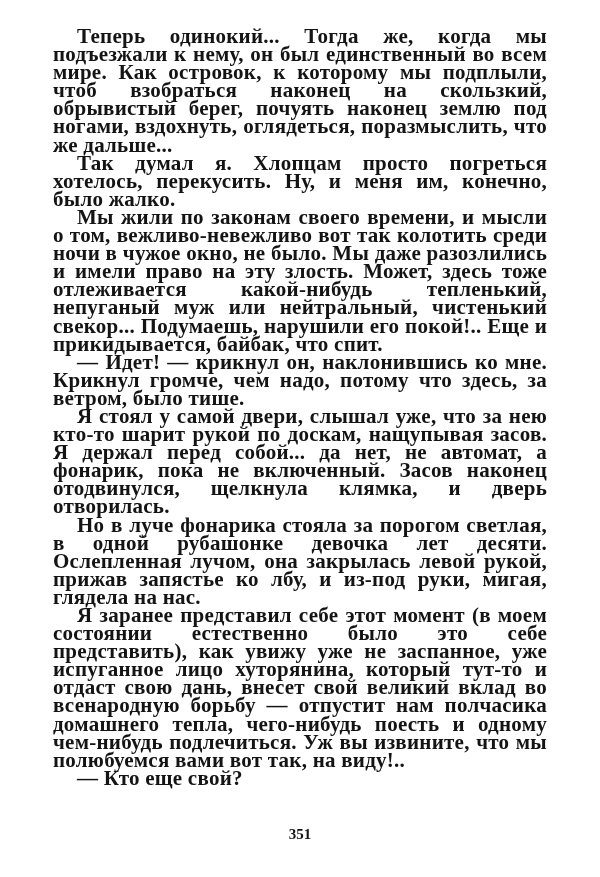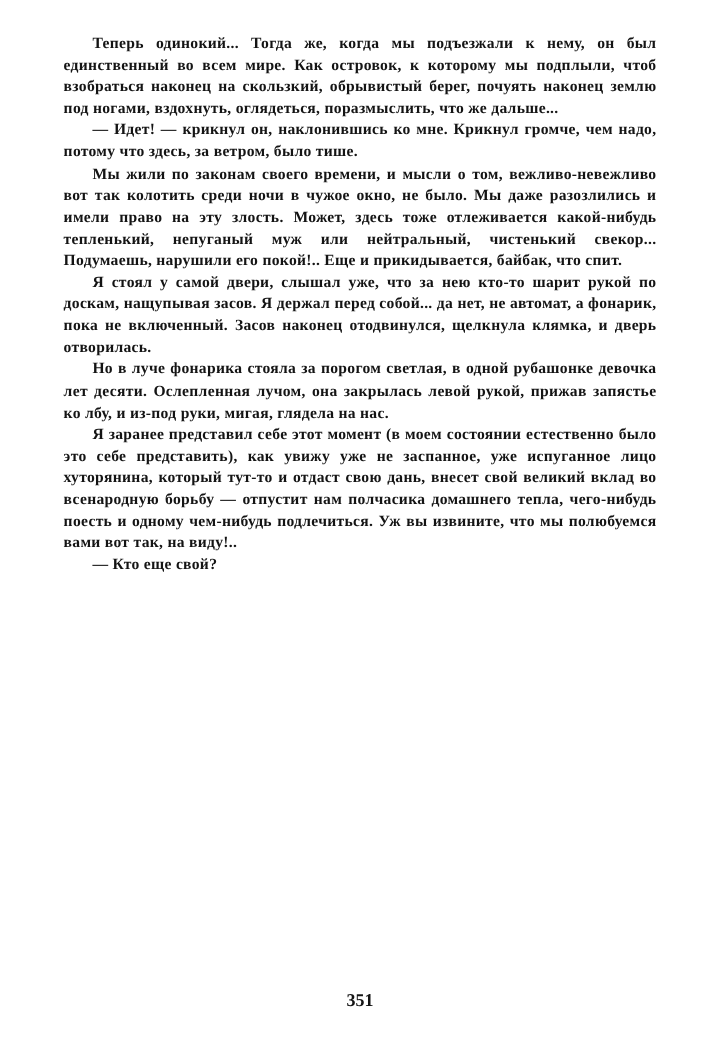--- a/index.html
+++ b/index.html
@@ -1,35 +1,36 @@
 <!DOCTYPE html>
 <html><head>
 <meta charset="utf-8">
 <style>
   html, body { margin:0; padding:0; background:#ffffff; }
   body { width:600px; height:877px; position:relative; overflow:hidden; }
   .page {
     position:absolute; left:53px; top:27px; width:494px;
     font-family:"Liberation Serif", "DejaVu Serif", serif;
-    font-size:13px; line-height:18.1px; color:#141414;
+    font-size:21px; line-height:18.1px; color:#141414;
     text-align:justify; font-weight:bold; letter-spacing:0.25px;
   }
   .page p { margin:0; text-indent:24px; text-align:justify; }
   .page-number {
     position:absolute; left:0; width:600px; top:826px; text-align:center;
     font-family:"Liberation Serif", "DejaVu Serif", serif;
     font-size:15px; font-weight:bold; color:#141414;
   }
 </style>
 </head>
 <body>
 
 <div class="page">
   <p>Теперь одинокий... Тогда же, когда мы подъезжали к нему, он был единственный во всем мире. Как островок, к которому мы подплыли, чтоб взобраться наконец на скользкий, обрывистый берег, почуять наконец землю под ногами, вздохнуть, оглядеться, поразмыслить, что же дальше...</p>
+  <p>Так думал я. Хлопцам просто погреться хотелось, перекусить. Ну, и меня им, конечно, было жалко.</p>
+  <p>Мы жили по законам своего времени, и мысли о том, вежливо-невежливо вот так колотить среди ночи в чужое окно, не было. Мы даже разозлились и имели право на эту злость. Может, здесь тоже отлеживается какой-нибудь тепленький, непуганый муж или нейтральный, чистенький свекор... Подумаешь, нарушили его покой!.. Еще и прикидывается, байбак, что спит.</p>
   <p>— Идет! — крикнул он, наклонившись ко мне. Крикнул громче, чем надо, потому что здесь, за ветром, было тише.</p>
-  <p>Мы жили по законам своего времени, и мысли о том, вежливо-невежливо вот так колотить среди ночи в чужое окно, не было. Мы даже разозлились и имели право на эту злость. Может, здесь тоже отлеживается какой-нибудь тепленький, непуганый муж или нейтральный, чистенький свекор... Подумаешь, нарушили его покой!.. Еще и прикидывается, байбак, что спит.</p>
   <p>Я стоял у самой двери, слышал уже, что за нею кто-то шарит рукой по доскам, нащупывая засов. Я держал перед собой... да нет, не автомат, а фонарик, пока не включенный. Засов наконец отодвинулся, щелкнула клямка, и дверь отворилась.</p>
   <p>Но в луче фонарика стояла за порогом светлая, в одной рубашонке девочка лет десяти. Ослепленная лучом, она закрылась левой рукой, прижав запястье ко лбу, и из-под руки, мигая, глядела на нас.</p>
   <p>Я заранее представил себе этот момент (в моем состоянии естественно было это себе представить), как увижу уже не заспанное, уже испуганное лицо хуторянина, который тут-то и отдаст свою дань, внесет свой великий вклад во всенародную борьбу — отпустит нам полчасика домашнего тепла, чего-нибудь поесть и одному чем-нибудь подлечиться. Уж вы извините, что мы полюбуемся вами вот так, на виду!..</p>
   <p>— Кто еще свой?</p>
 </div>
 
 <div class="page-number">351</div>
 
 </body></html>

